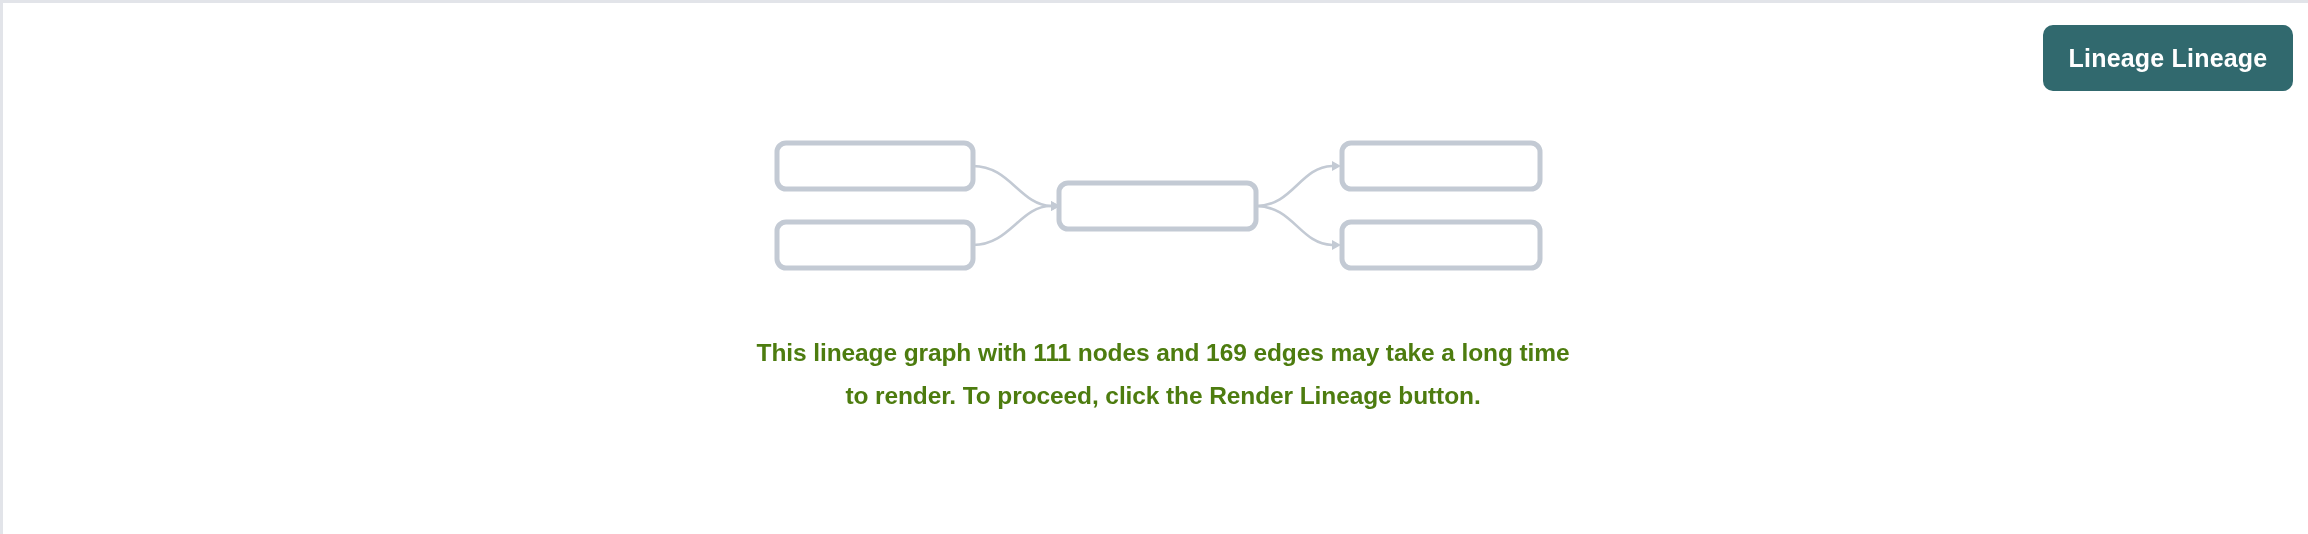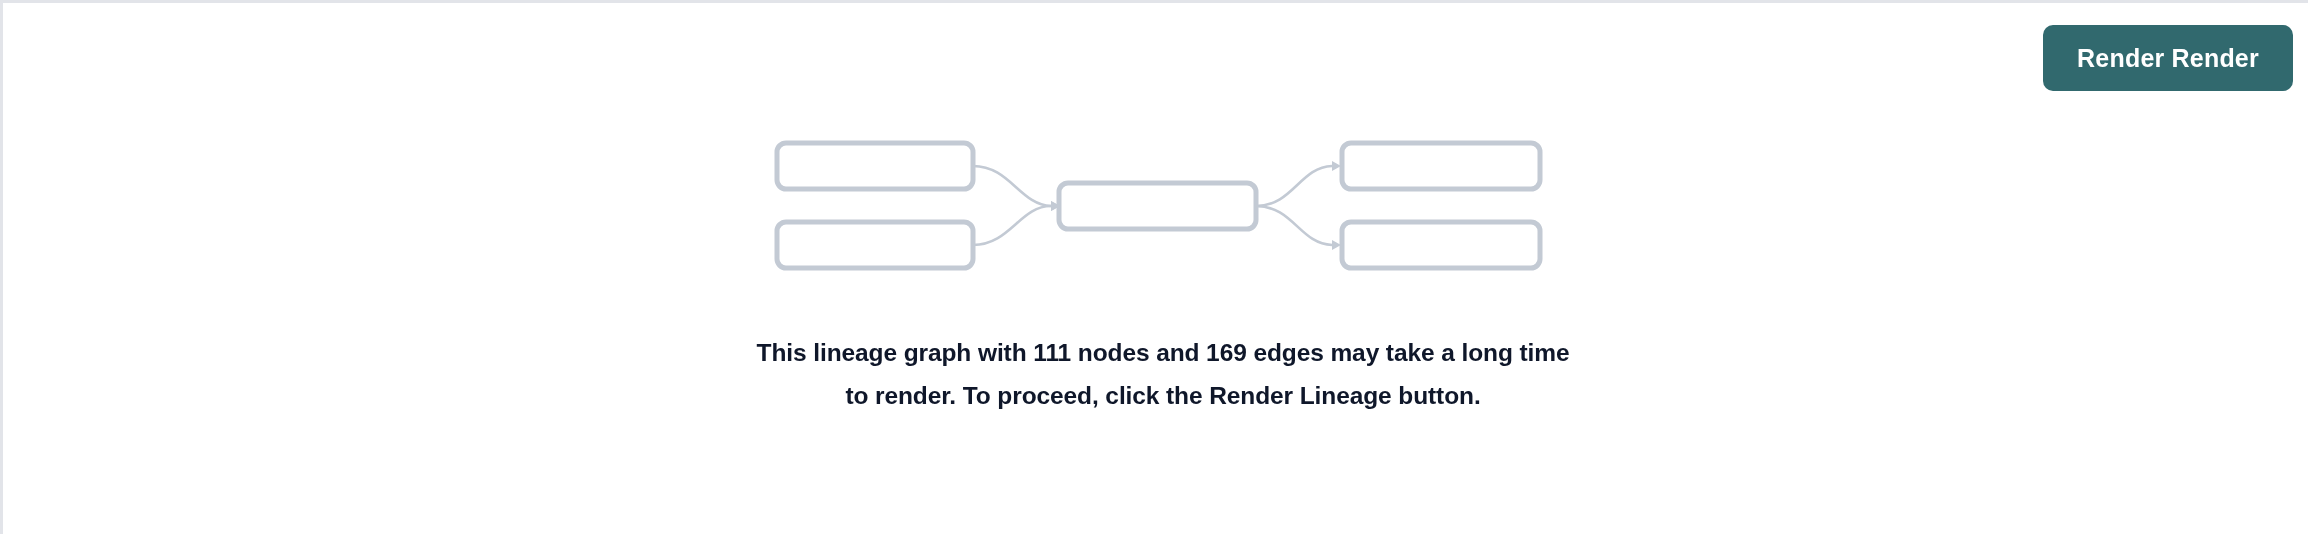--- a/index.html
+++ b/index.html
@@ -71,34 +71,34 @@
     fill: #c3cad4;
   }
 
   
   .message {
     position: absolute;
     left: 745px;
     top: 328px;
     width: 830px;
     text-align: center;
-    color: #0f172a;
+    color: #4d7c0f;
     font-family: "Liberation Sans", sans-serif;
     font-size: 24.5px;
     font-weight: bold;
     line-height: 43px;
     letter-spacing: -0.1px;
   }
 </style>
 </head>
 <body>
 
 <div class="screen">
 
-  <button class="render-btn">Render Render</button>
+  <button class="render-btn">Lineage Lineage</button>
 
   <div class="graph-wrap">
     <svg width="830" height="170" viewBox="0 0 830 170" xmlns="http://www.w3.org/2000/svg">
 
       <path class="edge-path" d="M 225 45 C 262 45, 272 84, 303 85"></path>
       <polygon class="edge-head" points="303,80 312,85 303,90"></polygon>
 
       <path class="edge-path" d="M 225 124 C 262 124, 272 85, 303 85"></path>
       <polygon class="edge-head" points="303,80 312,85 303,90"></polygon>
 

